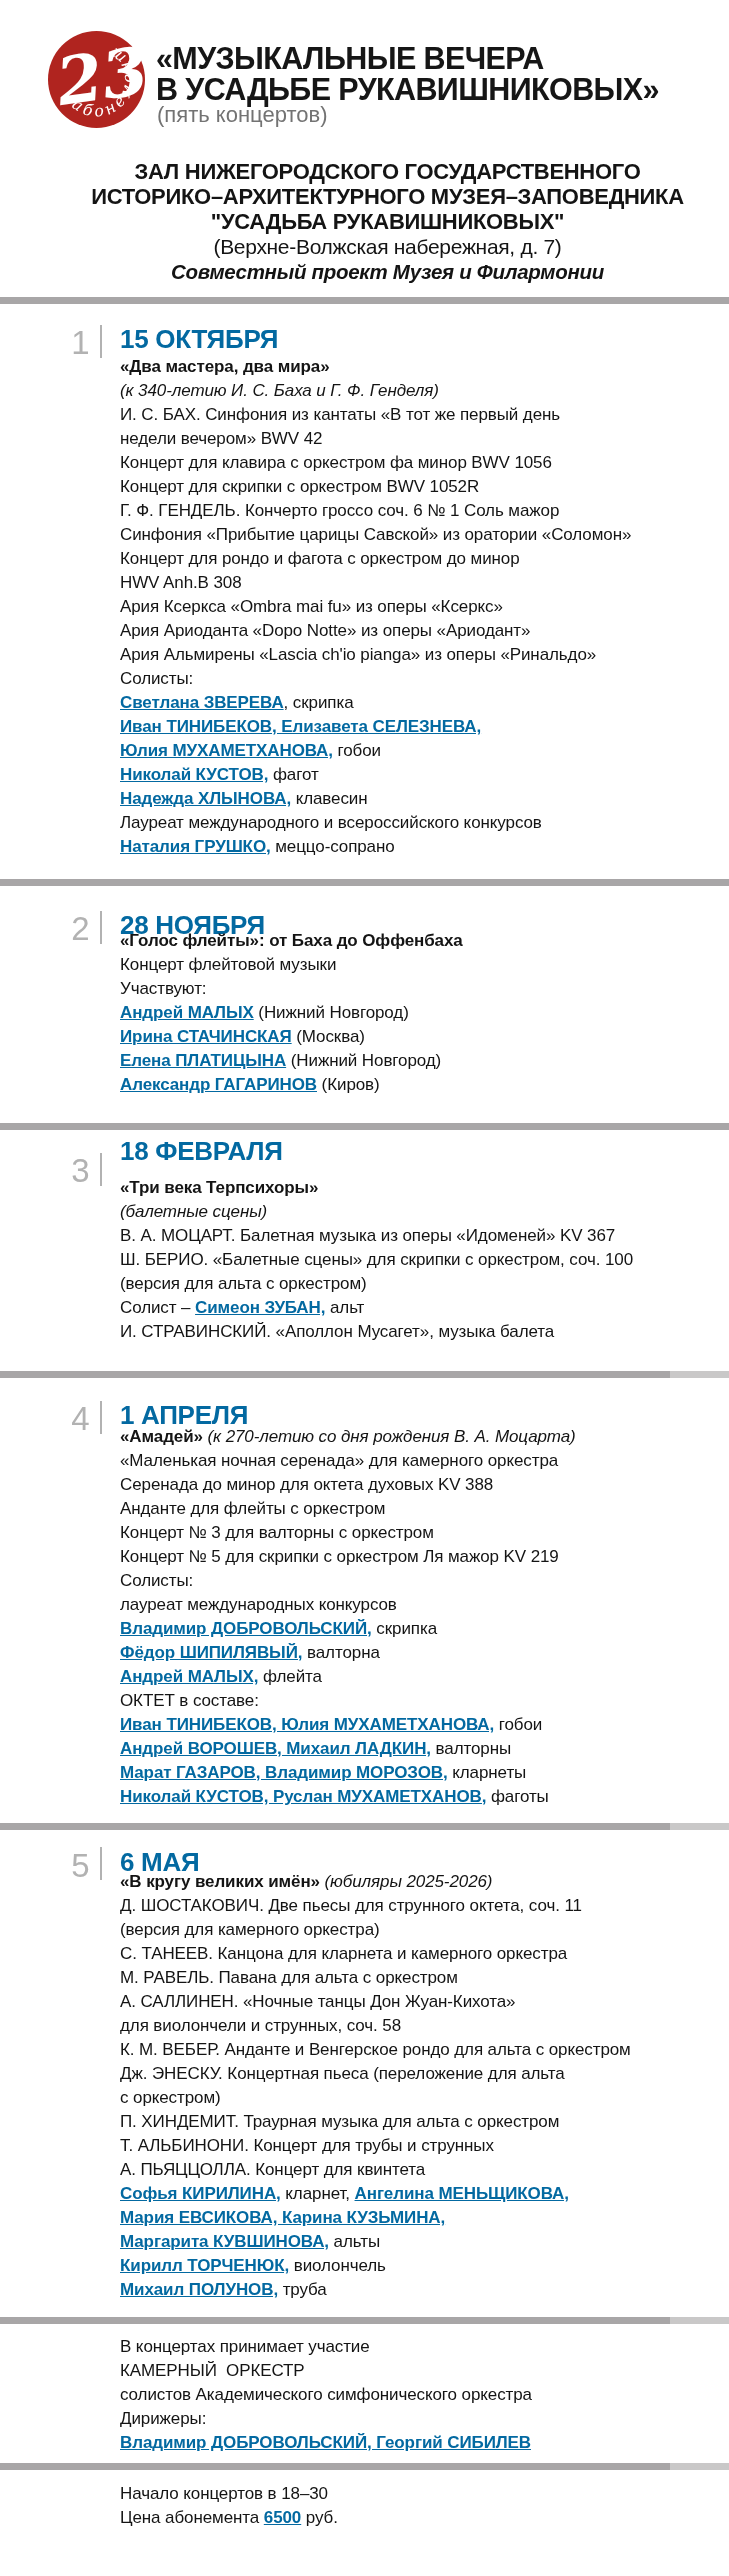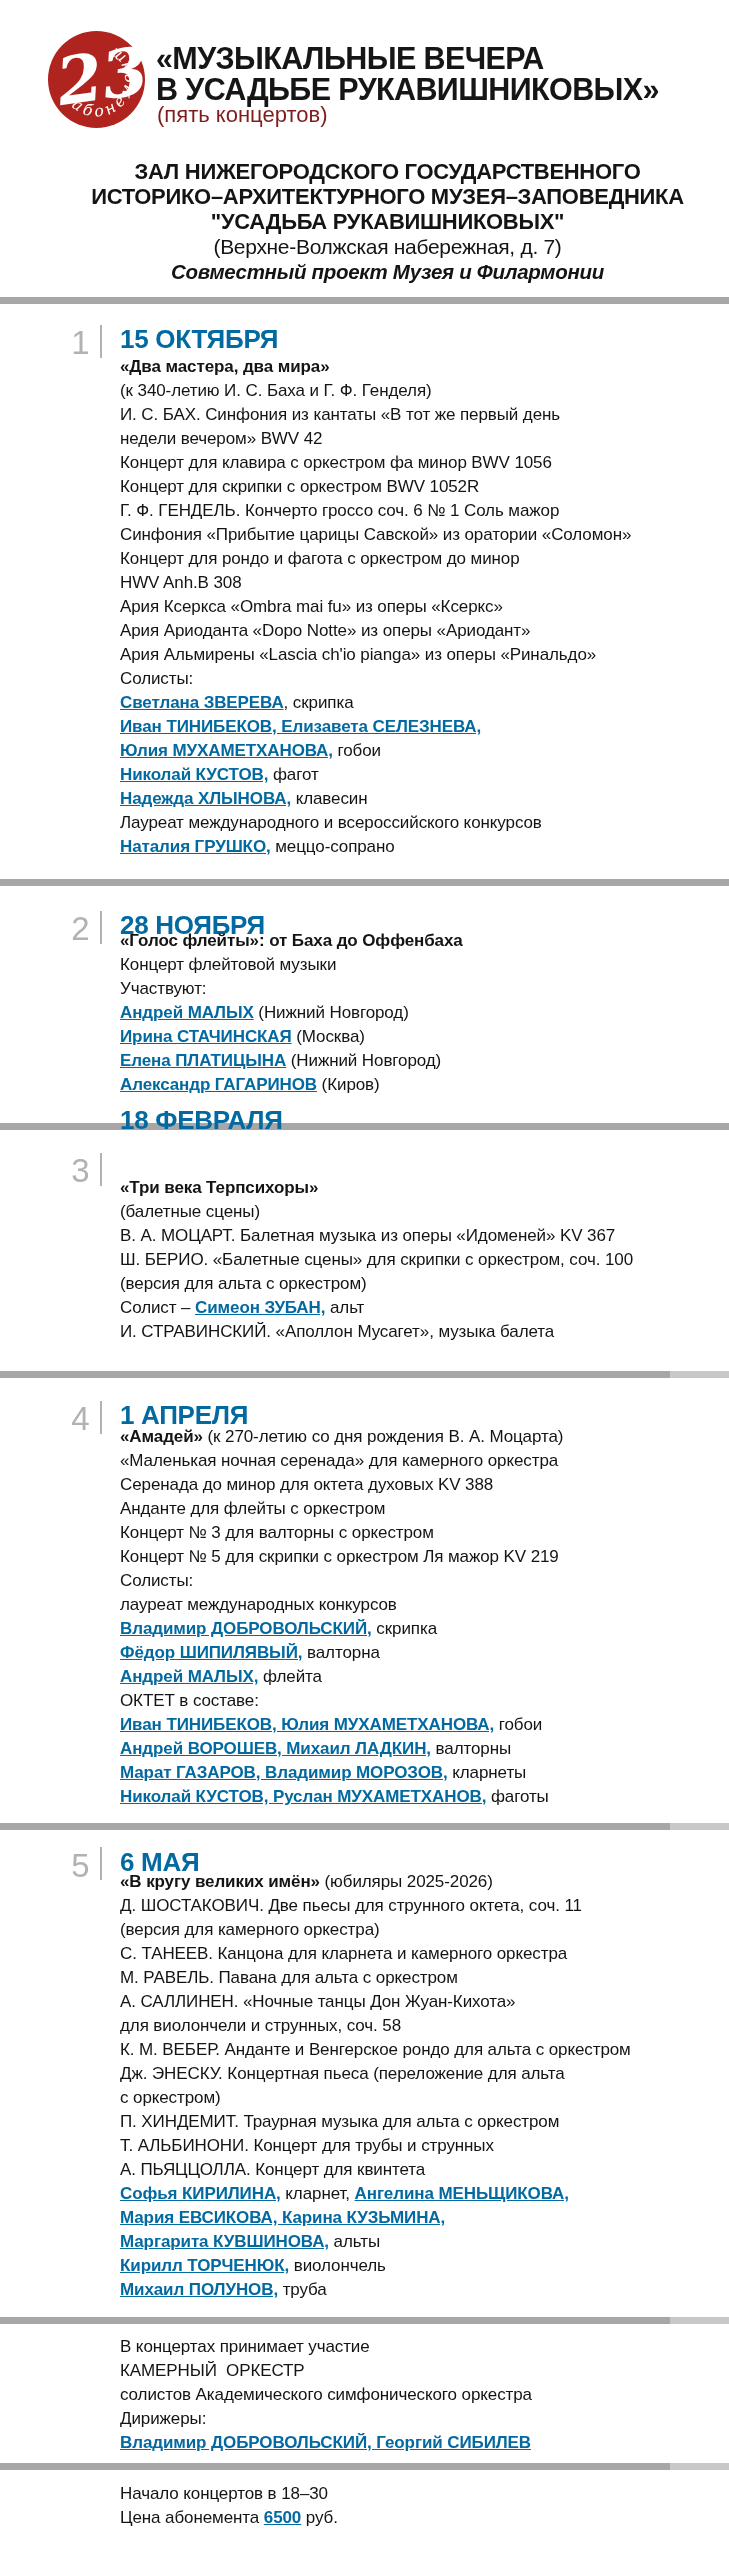--- a/index.html
+++ b/index.html
@@ -14,21 +14,21 @@
   }
   
   .badge{position:absolute;left:48px;top:30.5px;width:97px;height:97px;}
   .title-block{position:absolute;left:156px;top:43px;}
   .title-line{
     font-size:30.5px;line-height:30.5px;font-weight:bold;
     letter-spacing:-0.6px;white-space:nowrap;color:#161616;
   }
   .subtitle{
     position:absolute;left:157px;top:101px;
-    font-size:22px;line-height:27px;color:#7f1d1d;white-space:nowrap;text-align:right;
+    font-size:22px;line-height:27px;color:#737373;white-space:nowrap;text-align:right;
   }
   .venue-block{position:absolute;left:53px;top:159px;width:669px;text-align:center;}
   .venue-line{font-size:22px;line-height:25px;font-weight:bold;letter-spacing:-0.3px;white-space:nowrap;}
   .venue-line:nth-child(4){font-weight:normal;font-size:21px;}
   .venue-line:nth-child(5){font-style:italic;font-size:20.5px;}
   
   .divider{position:absolute;left:0;width:729px;height:7px;background:#a8a6a7;}
   .divider-tail{position:absolute;right:0;top:0;width:59px;height:7px;background:#c9c8c8;}
   
   .secnum{
@@ -40,21 +40,21 @@
     position:absolute;left:120px;font-size:26px;line-height:26px;
     font-weight:bold;letter-spacing:-0.3px;white-space:nowrap;color:#0369a1;
   }
   .secbody{position:absolute;left:120px;width:593px;}
   .pline{
     white-space:nowrap;font-size:17px;line-height:24px;
     letter-spacing:-0.1px;color:#141414;
   }
   .seg-n{}
   .seg-b{font-weight:bold;}
-  .seg-i{}
+  .seg-i{font-style:italic;}
   .seg-r{font-weight:bold;color:#0369a1;text-decoration:underline;}
   
   .badge-num-text{
     font-family:"DejaVu Serif", serif;font-style:italic;font-weight:bold;
     fill:#ffffff;font-size:112px;
   }
   .badge-word-text{
     font-family:"DejaVu Serif", serif;font-style:italic;
     fill:#ffffff;font-size:27px;letter-spacing:6px;
   }
@@ -137,21 +137,21 @@
       <div class="pline"><span class="seg-b">«Голос флейты»: от Баха до Оффенбаха</span></div>
       <div class="pline"><span class="seg-n">Концерт флейтовой музыки</span></div>
       <div class="pline"><span class="seg-n">Участвуют:</span></div>
       <div class="pline"><span class="seg-r">Андрей МАЛЫХ</span><span class="seg-n"> (Нижний Новгород)</span></div>
       <div class="pline"><span class="seg-r">Ирина СТАЧИНСКАЯ</span><span class="seg-n"> (Москва)</span></div>
       <div class="pline"><span class="seg-r">Елена ПЛАТИЦЫНА</span><span class="seg-n"> (Нижний Новгород)</span></div>
       <div class="pline"><span class="seg-r">Александр ГАГАРИНОВ</span><span class="seg-n"> (Киров)</span></div>
     </div>
     <div class="secnum" style="top: 1154px;">3</div>
     <div class="secline" style="top: 1153px; height: 33px;"></div>
-    <div class="secdate" style="top: 1107px; text-align: right;">18 ФЕВРАЛЯ</div>
+    <div class="secdate" style="top: 1138px; text-align: right;">18 ФЕВРАЛЯ</div>
     <div class="secbody" style="top: 1176px;">
       <div class="pline"><span class="seg-b">«Три века Терпсихоры»</span></div>
       <div class="pline"><span class="seg-i">(балетные сцены)</span></div>
       <div class="pline"><span class="seg-n">В. А. МОЦАРТ. Балетная музыка из оперы «Идоменей» KV 367</span></div>
       <div class="pline"><span class="seg-n">Ш. БЕРИО. «Балетные сцены» для скрипки с оркестром, соч. 100</span></div>
       <div class="pline"><span class="seg-n">(версия для альта с оркестром)</span></div>
       <div class="pline"><span class="seg-n">Солист – </span><span class="seg-r">Симеон ЗУБАН,</span><span class="seg-n"> альт</span></div>
       <div class="pline"><span class="seg-n">И. СТРАВИНСКИЙ. «Аполлон Мусагет», музыка балета</span></div>
     </div>
     <div class="secnum" style="top: 1402px;">4</div>

